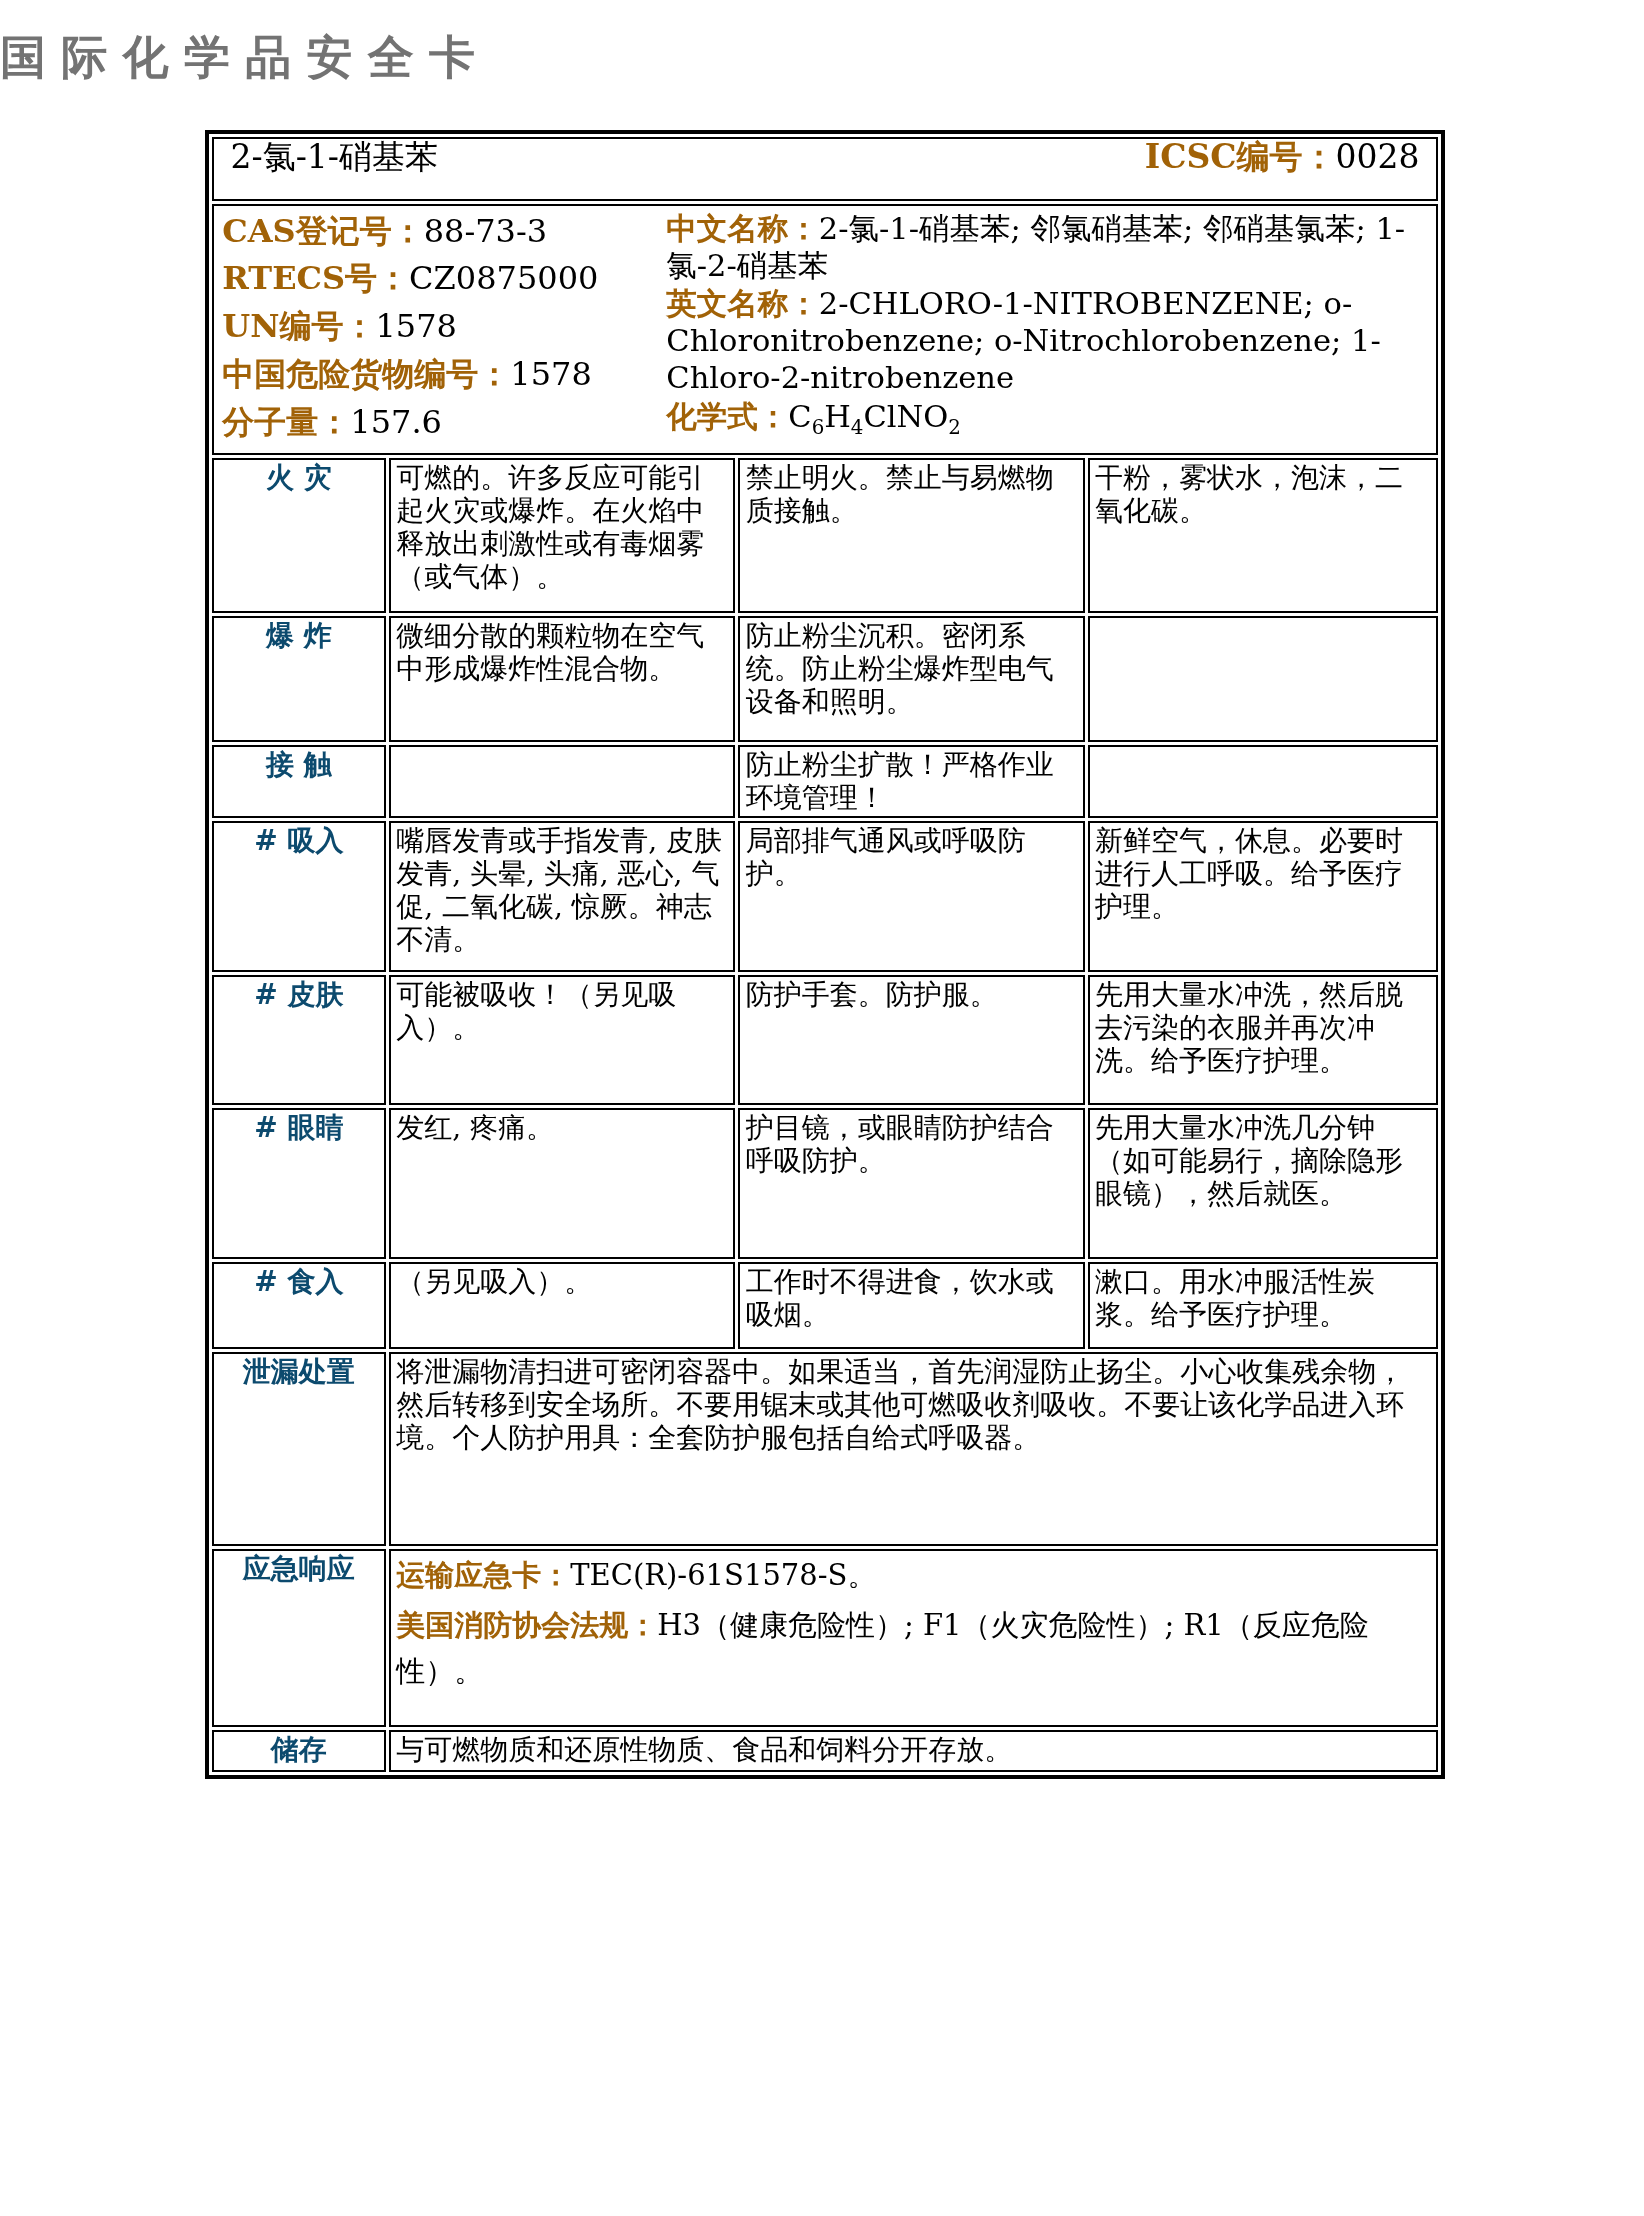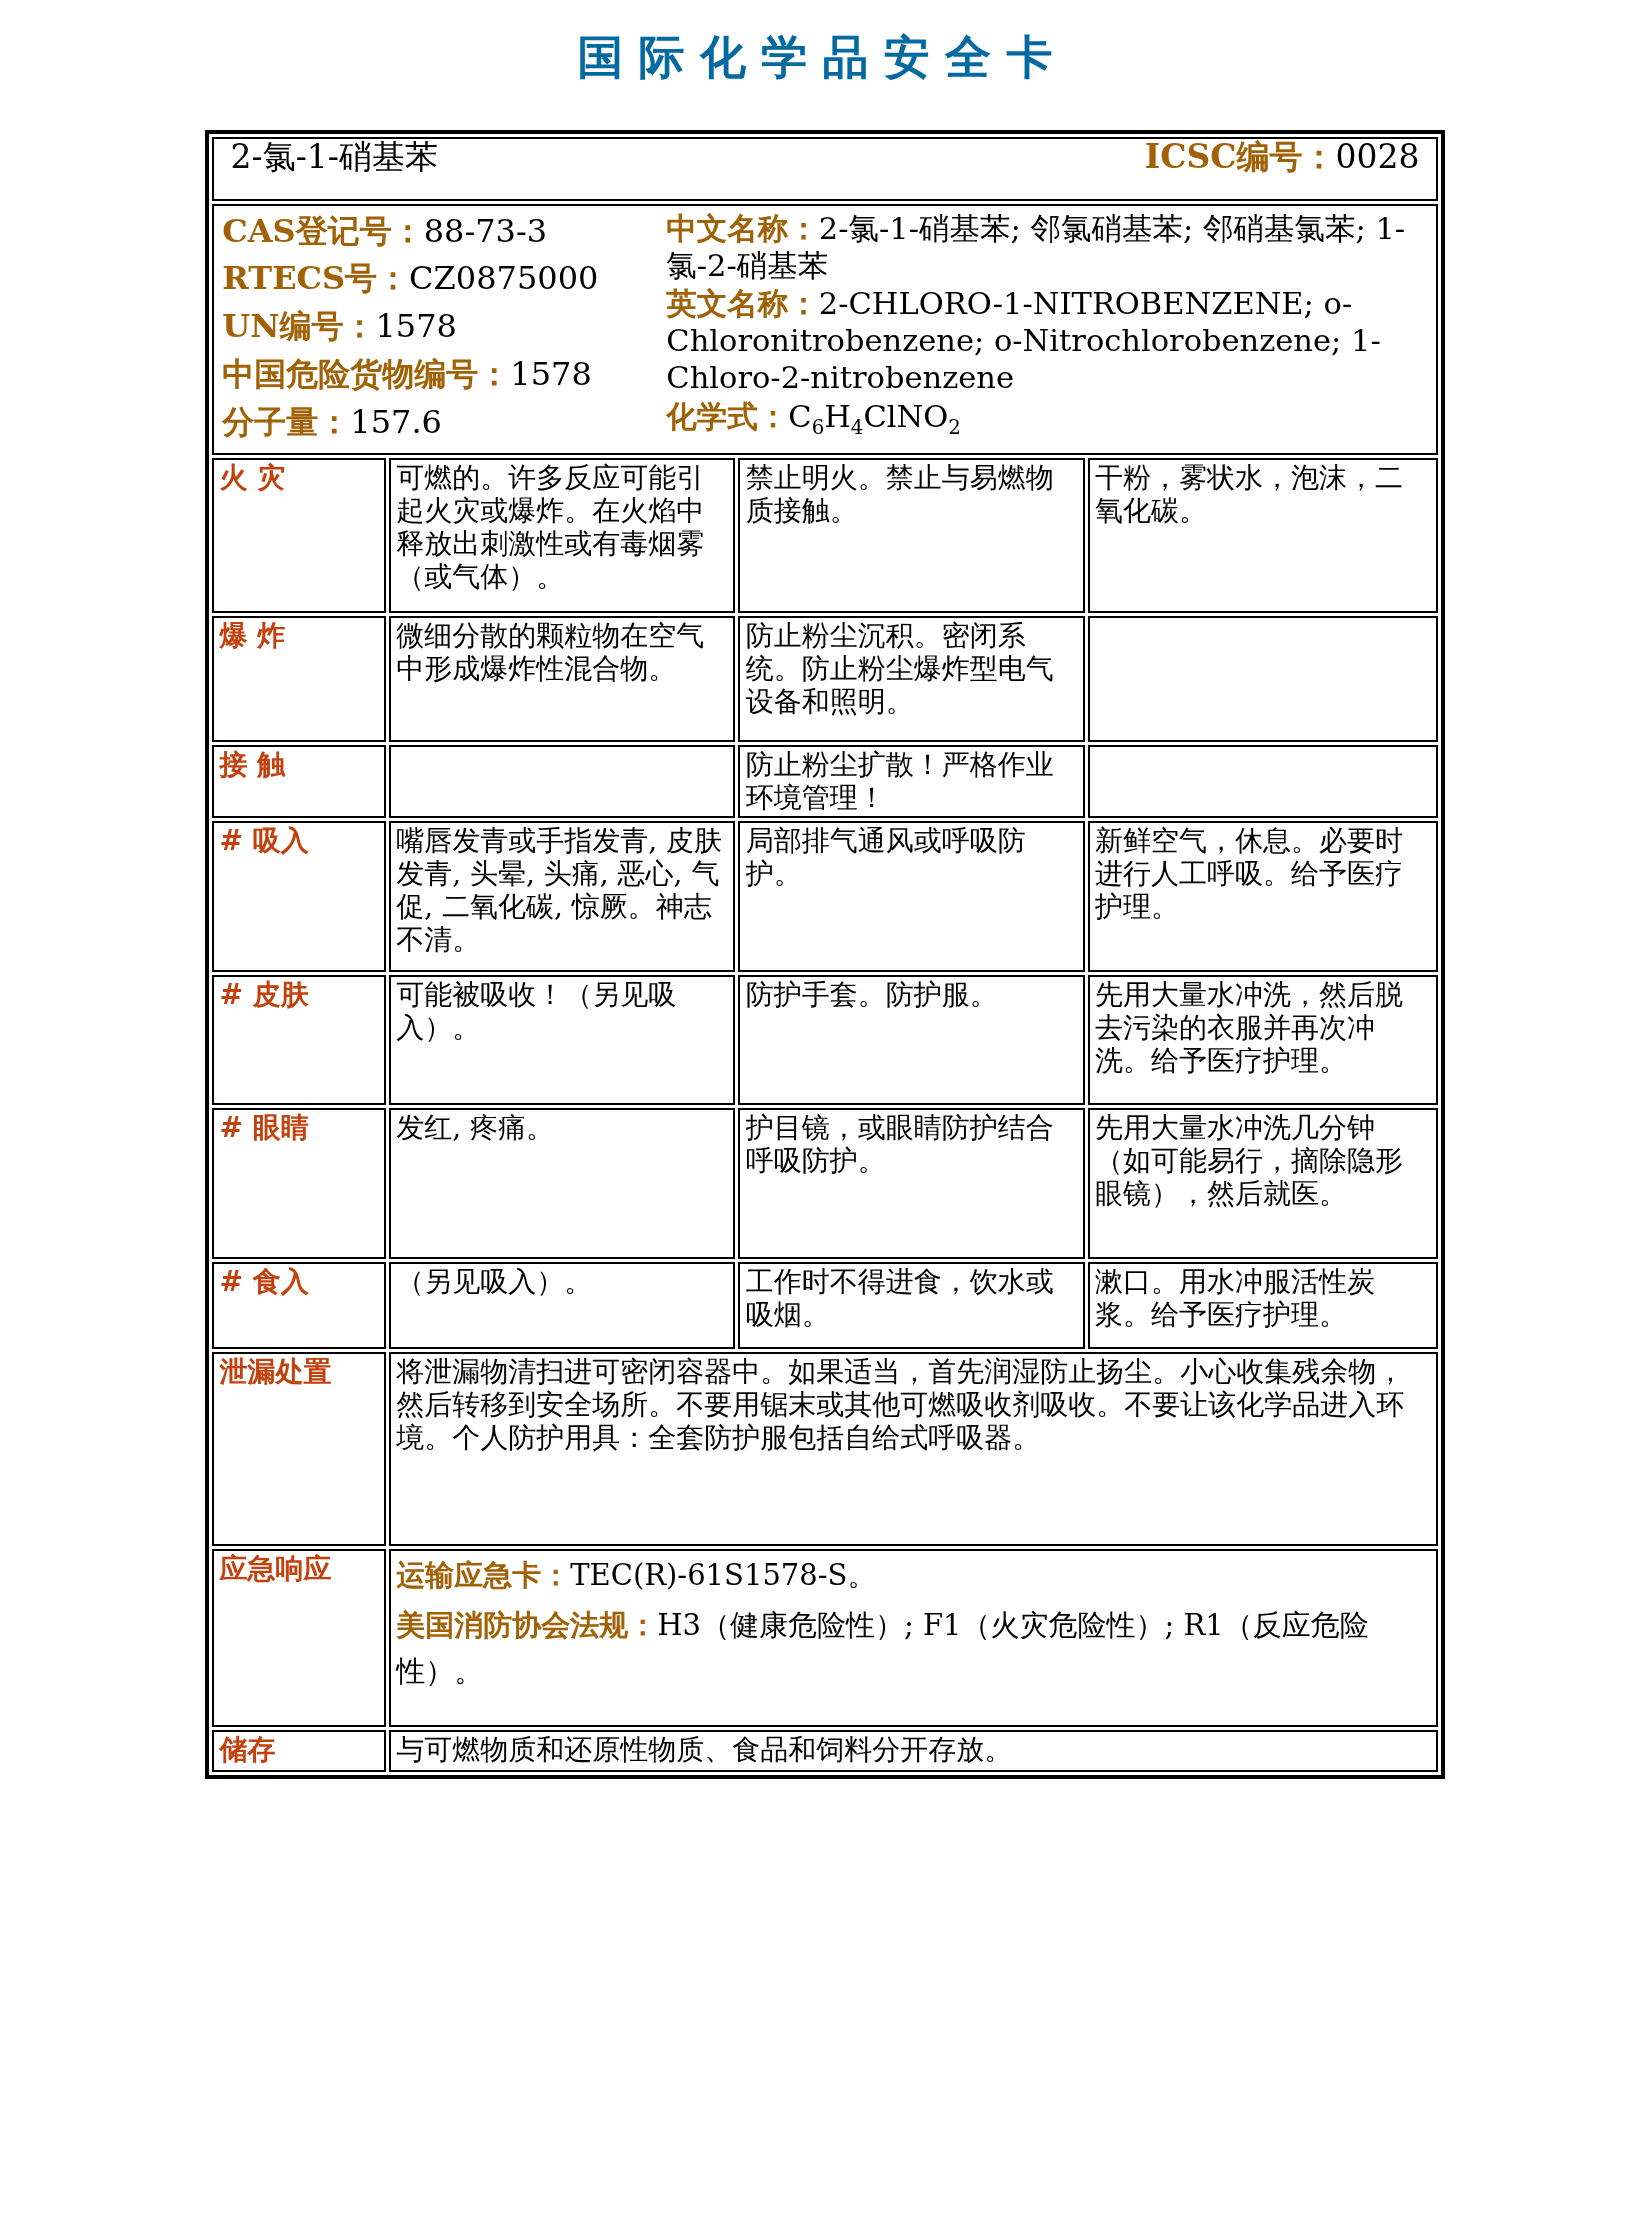--- a/index.html
+++ b/index.html
@@ -8,22 +8,21 @@
     width:1645px;
     height:2216px;
     background:#ffffff;
     font-family:"DejaVu Serif","Liberation Serif",serif;
     color:#000000;
     overflow:hidden;
   }
   .doc-title{
     margin:0;
     padding-top:23.6px;
-    text-align:center;
-    color:#0369a1;
+    color:#737373;
     font-size:46px;
     font-weight:bold;
     letter-spacing:15.3px;
     line-height:67px;
   }
   table.icsc{
     margin-left:205px;
     margin-top:39px;
     width:1240px;
     table-layout:fixed;
@@ -52,22 +51,22 @@
   tr.r-eyes   {height:151px;}
   tr.r-ing    {height:87px;}
   tr.r-spill  {height:194px;}
   tr.r-pack   {height:139px;}
   tr.r-emerg  {height:178px;}
   tr.r-store  {height:42px;}
 
   .lbl{color:#a16207;font-weight:bold;}
   td.typecell{
     vertical-align:middle;
-    text-align:left;
-    color:#c2410c;
+    text-align:center;
+    color:#0c4a6e;
     font-weight:bold;
     font-size:30.5px;
   }
   td.headcell{
     vertical-align:middle;
     text-align:center;
     color:#0000ff;
     font-weight:bold;
     font-size:32px;
     line-height:40px;

